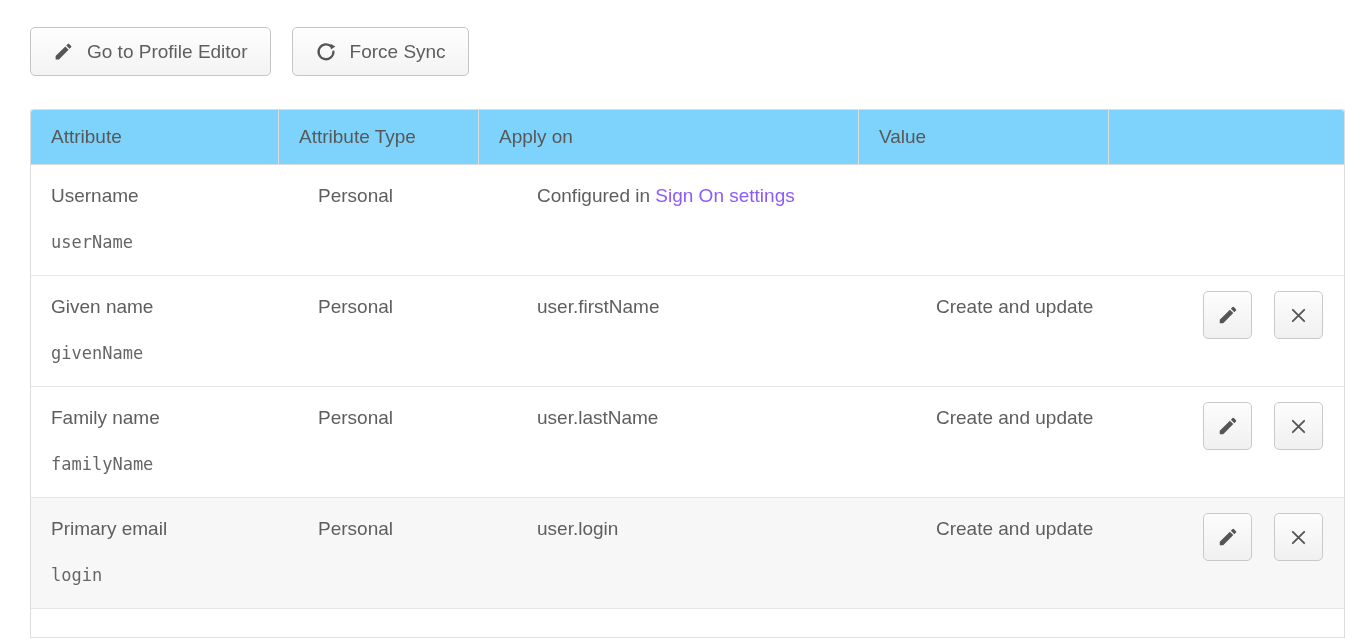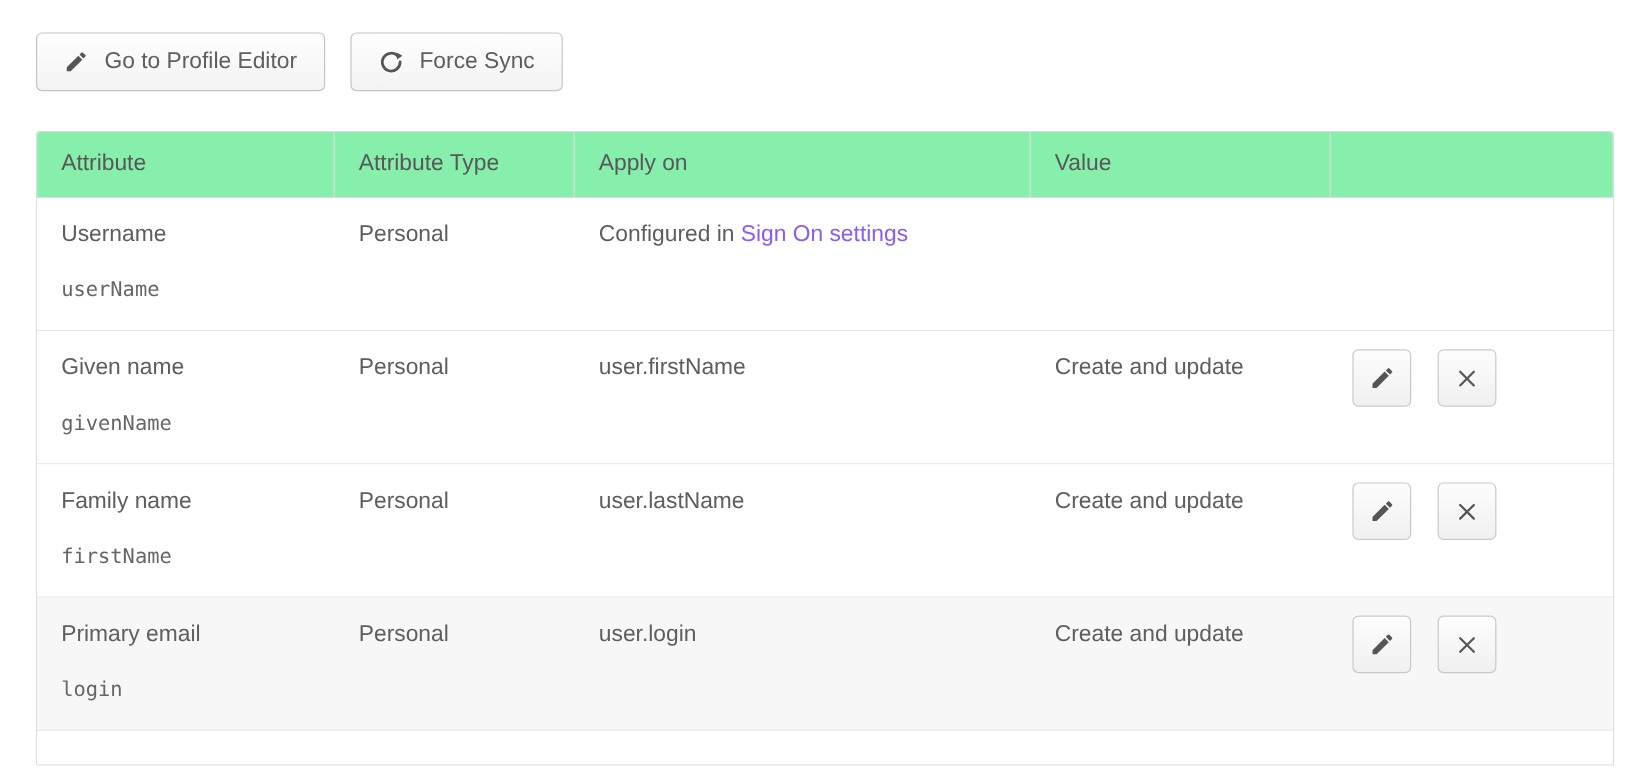--- a/index.html
+++ b/index.html
@@ -40,41 +40,42 @@
     width: 1315px;
     border: 1px solid #dcdcdc;
     border-bottom: none;
     border-radius: 3px 3px 0 0;
     background: #ffffff;
   }
   .thead {
     display: grid;
     grid-template-columns: 248px 200px 380px 250px 1fr;
     height: 55px;
-    background: #86efac;
+    background: #7dd3fc;
     border-bottom: 1px solid #dcdcdc;
     border-radius: 3px 3px 0 0;
     text-align: center;
   }
   .th {
     display: flex;
     align-items: center;
     padding-left: 20px;
     font-size: 19px;
     color: #585858;
     border-right: 1px solid #dddddd;
   }
   .th:last-child { border-right: none; }
 
   .trow {
     display: grid;
     grid-template-columns: 248px 200px 380px 250px 1fr;
     height: 111px;
     border-bottom: 1px solid #e6e6e6;
     background: #ffffff;
+    gap: 19px;
   }
   .trow:nth-child(4) { background: #f7f7f7; }
   .cell {
     padding: 19px 20px 0 20px;
     font-size: 19px;
     color: #5e5e5e;
     line-height: 1.25;
   }
   .attr-name {
     margin-top: 24px;
@@ -184,21 +185,21 @@
                   <path d="M5.5 5.5 L18.5 18.5 M18.5 5.5 L5.5 18.5" stroke="#555555" stroke-width="2.1" stroke-linecap="round"></path>
                 </svg>
         </span>
       </button>
     </div>
   </div>
 
   <div class="trow">
     <div class="cell">
       <div class="attr-label">Family name</div>
-      <div class="attr-name">firstName</div>
+      <div class="attr-name">familyName</div>
     </div>
     <div class="cell">
       <span class="type-text">Personal</span>
     </div>
     <div class="cell">
       <span class="value-prefix"></span><span class="value-text">user.lastName</span>
     </div>
     <div class="cell">
       <span class="apply-text">Create and update</span>
     </div>

